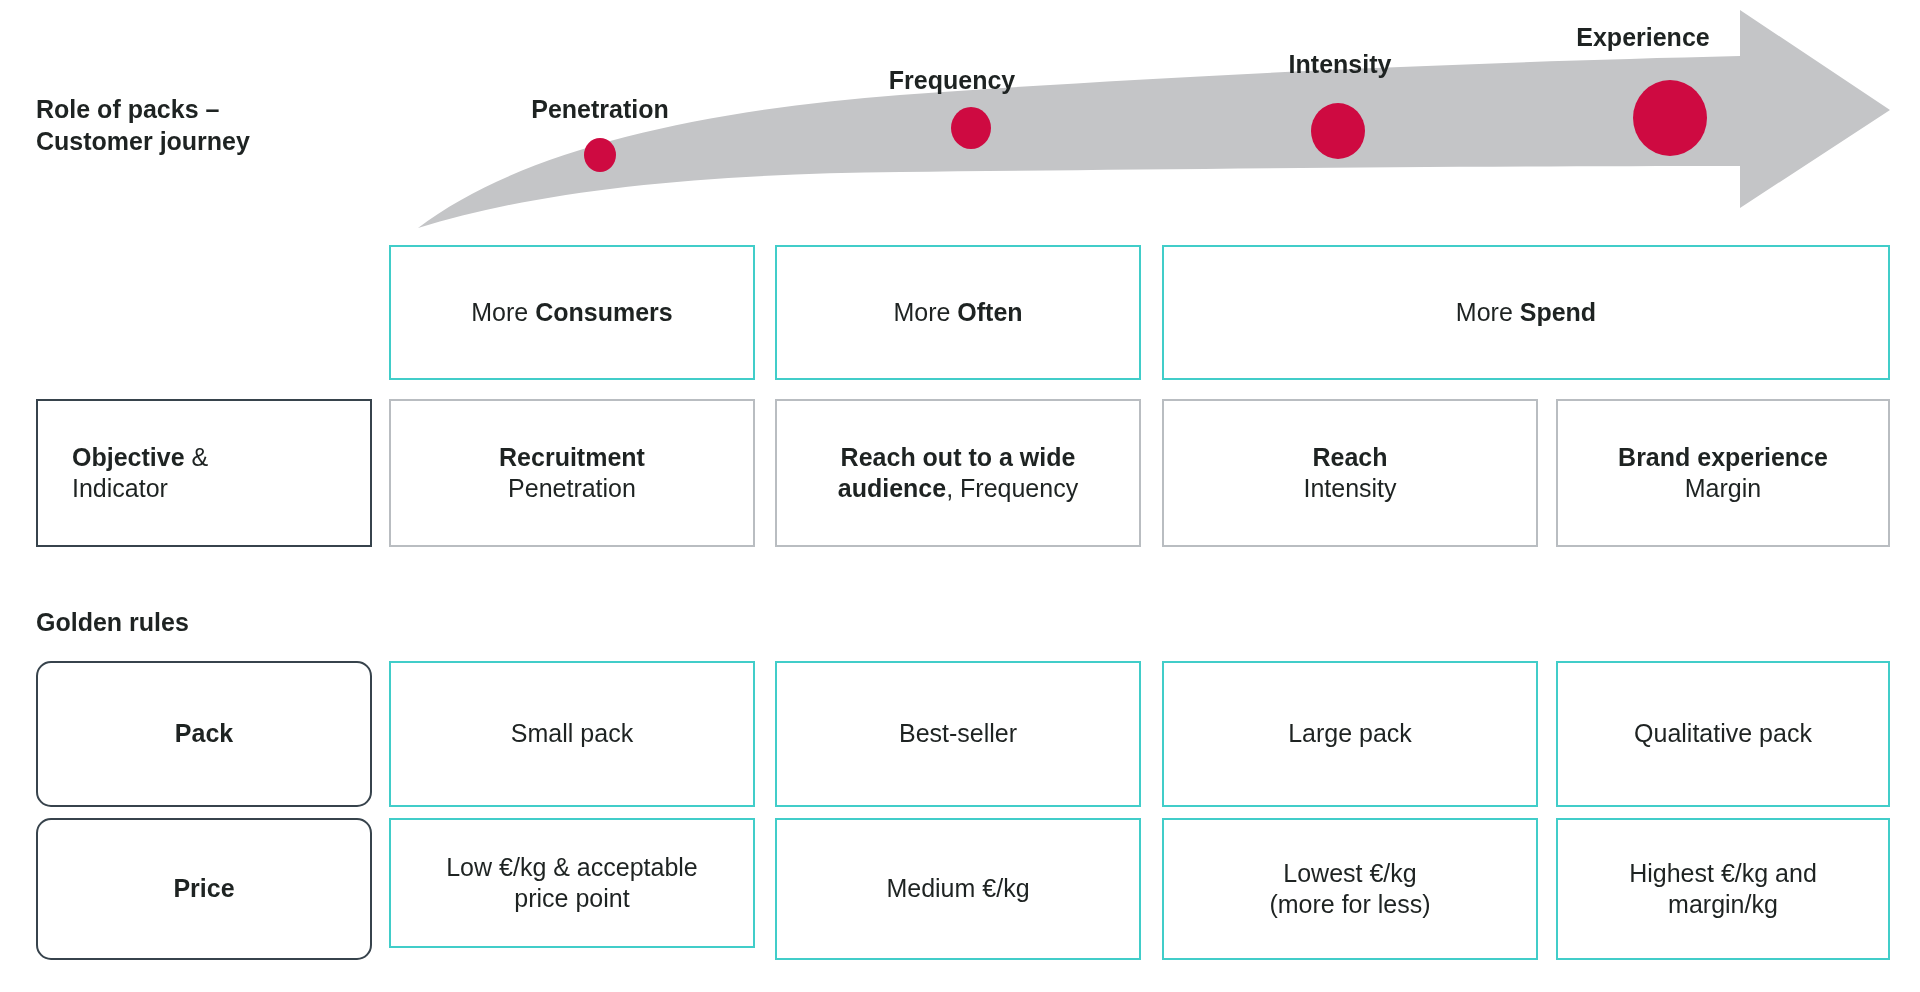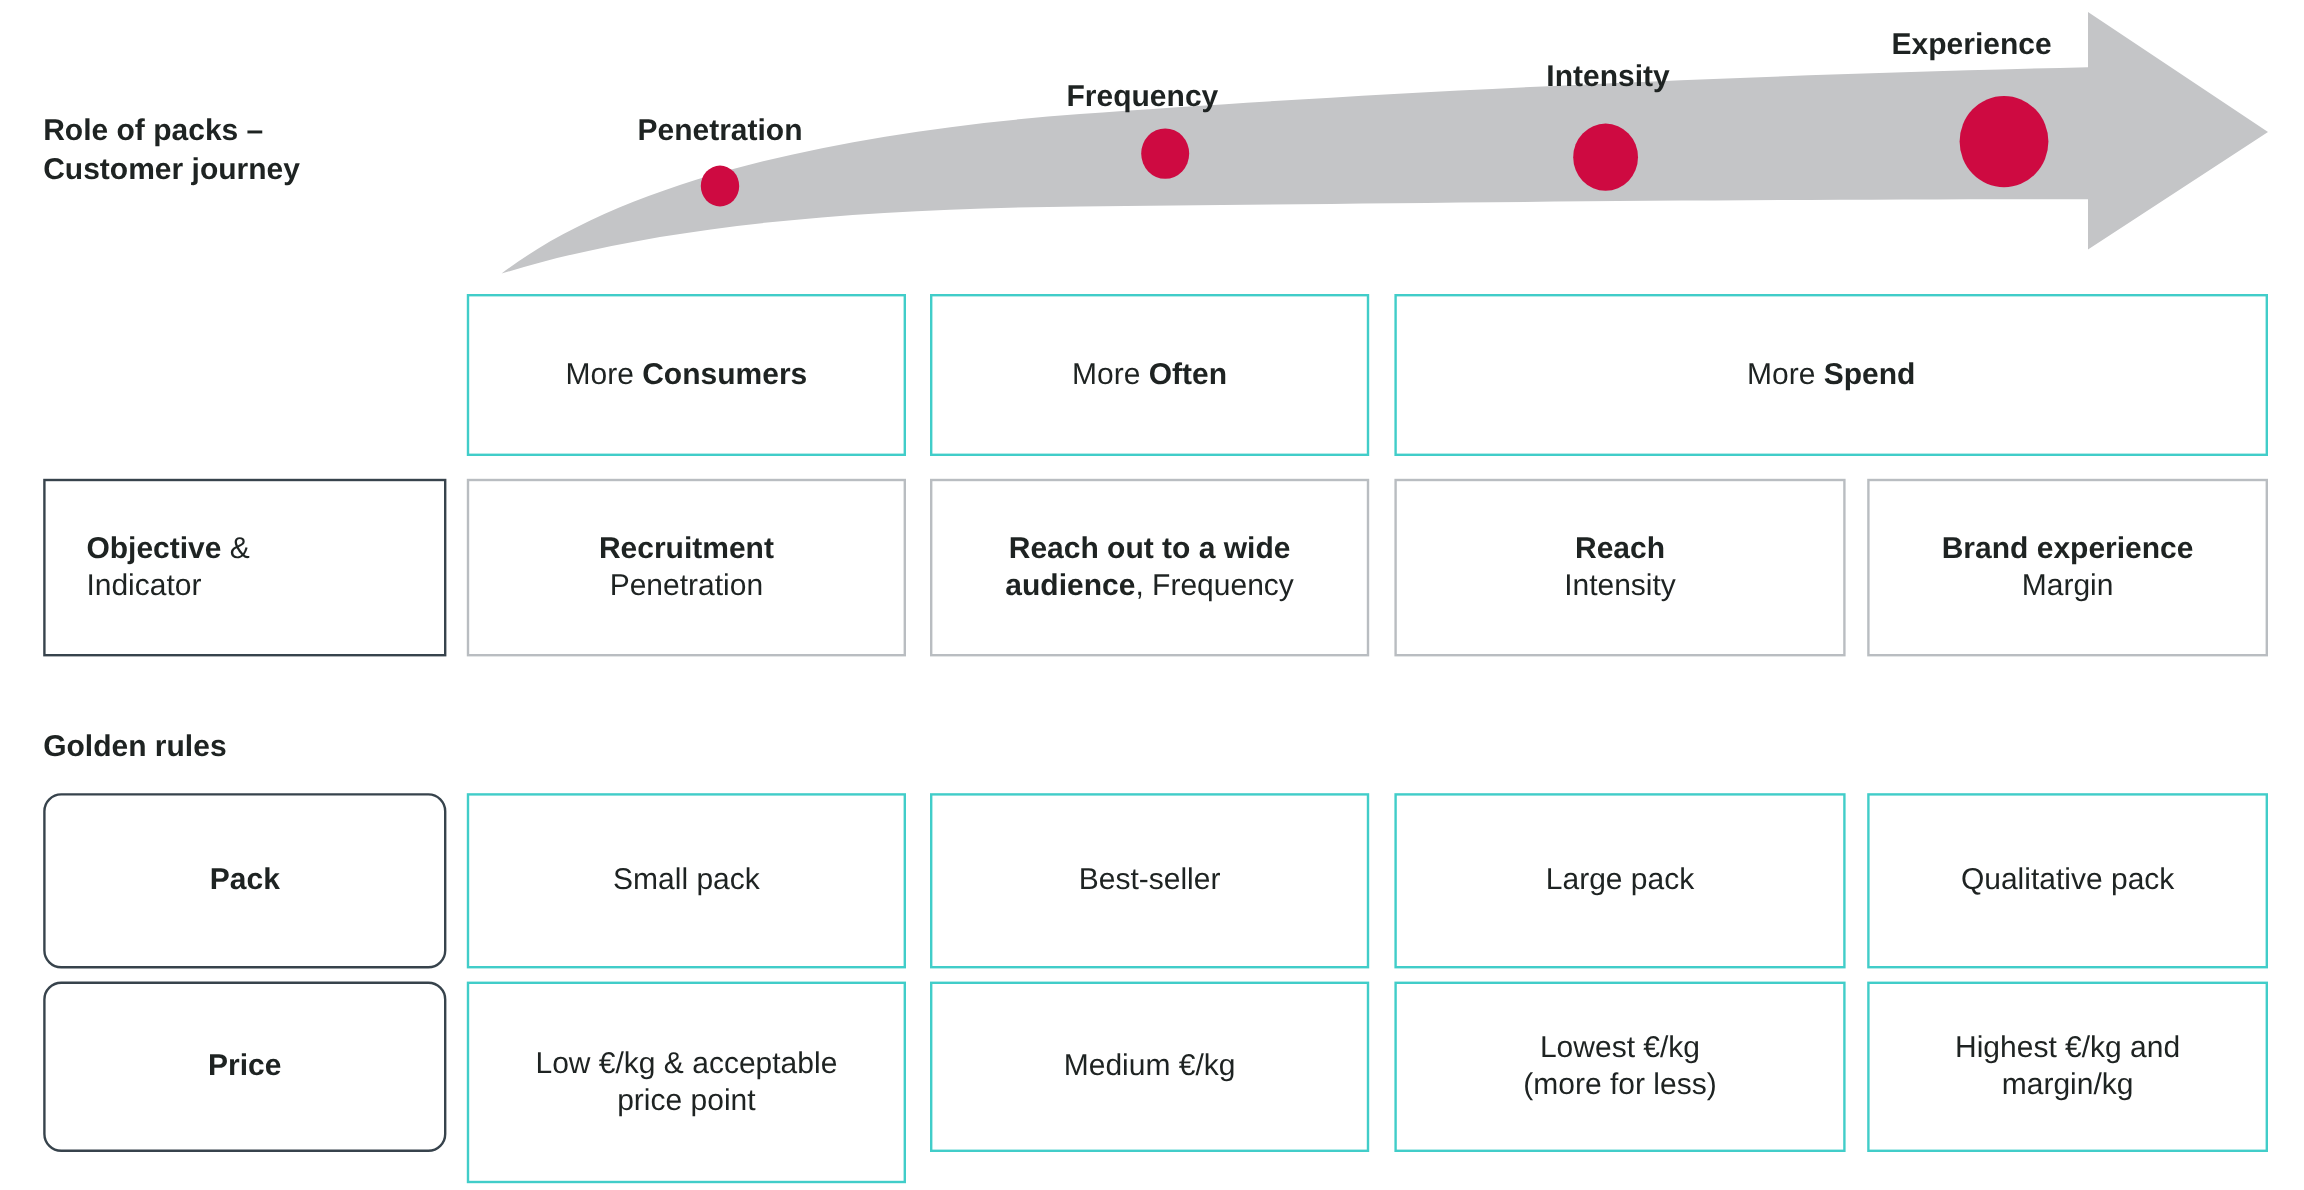--- a/index.html
+++ b/index.html
@@ -193,21 +193,21 @@
         <span>Large pack</span>
       </div>
       <div class="cell cell-teal" style="left: 1556px; top: 0px; width: 334px; height: 146px;">
         <span>Qualitative pack</span>
       </div>
     </div>
     <div class="grid-row" style="top: 818px; height: 142px;">
       <div class="cell cell-head centered" style="left: 36px; top: 0px; width: 336px; height: 142px;">
         <span style="font-weight: bold;">Price</span>
       </div>
-      <div class="cell cell-teal" style="left: 389px; top: 0px; width: 366px; height: 168px;">
+      <div class="cell cell-teal" style="left: 389px; top: 0px; width: 366px; height: 130px;">
         <span class="two-line">
           <span class="l1">Low €/kg &amp; acceptable</span>
           <span class="l2">price point</span>
         </span>
       </div>
       <div class="cell cell-teal" style="left: 775px; top: 0px; width: 366px; height: 142px;">
         <span>Medium €/kg</span>
       </div>
       <div class="cell cell-teal" style="left: 1162px; top: 0px; width: 376px; height: 142px;">
         <span class="two-line">

